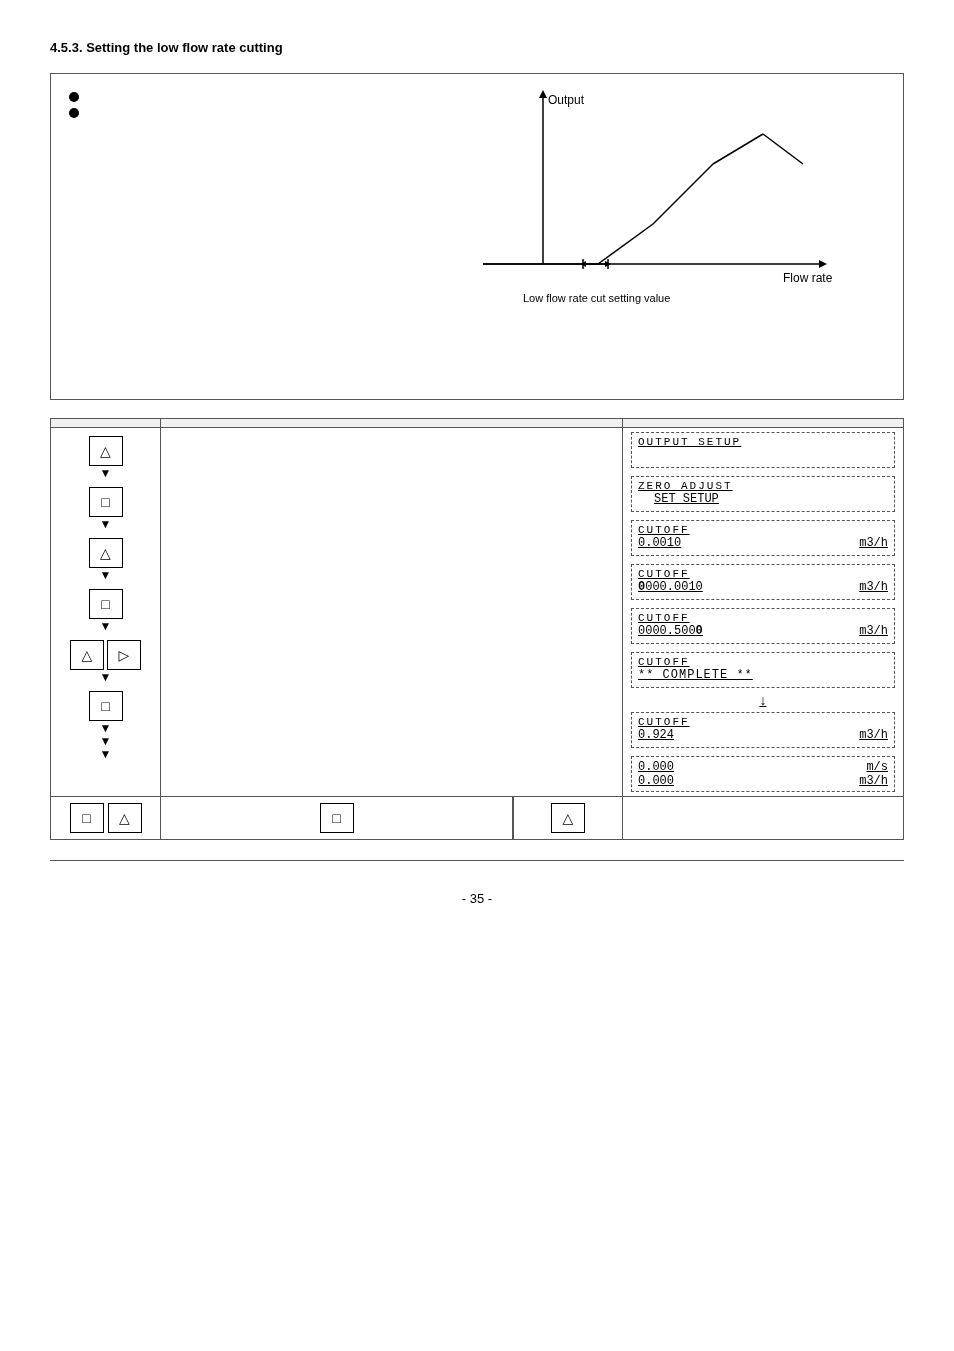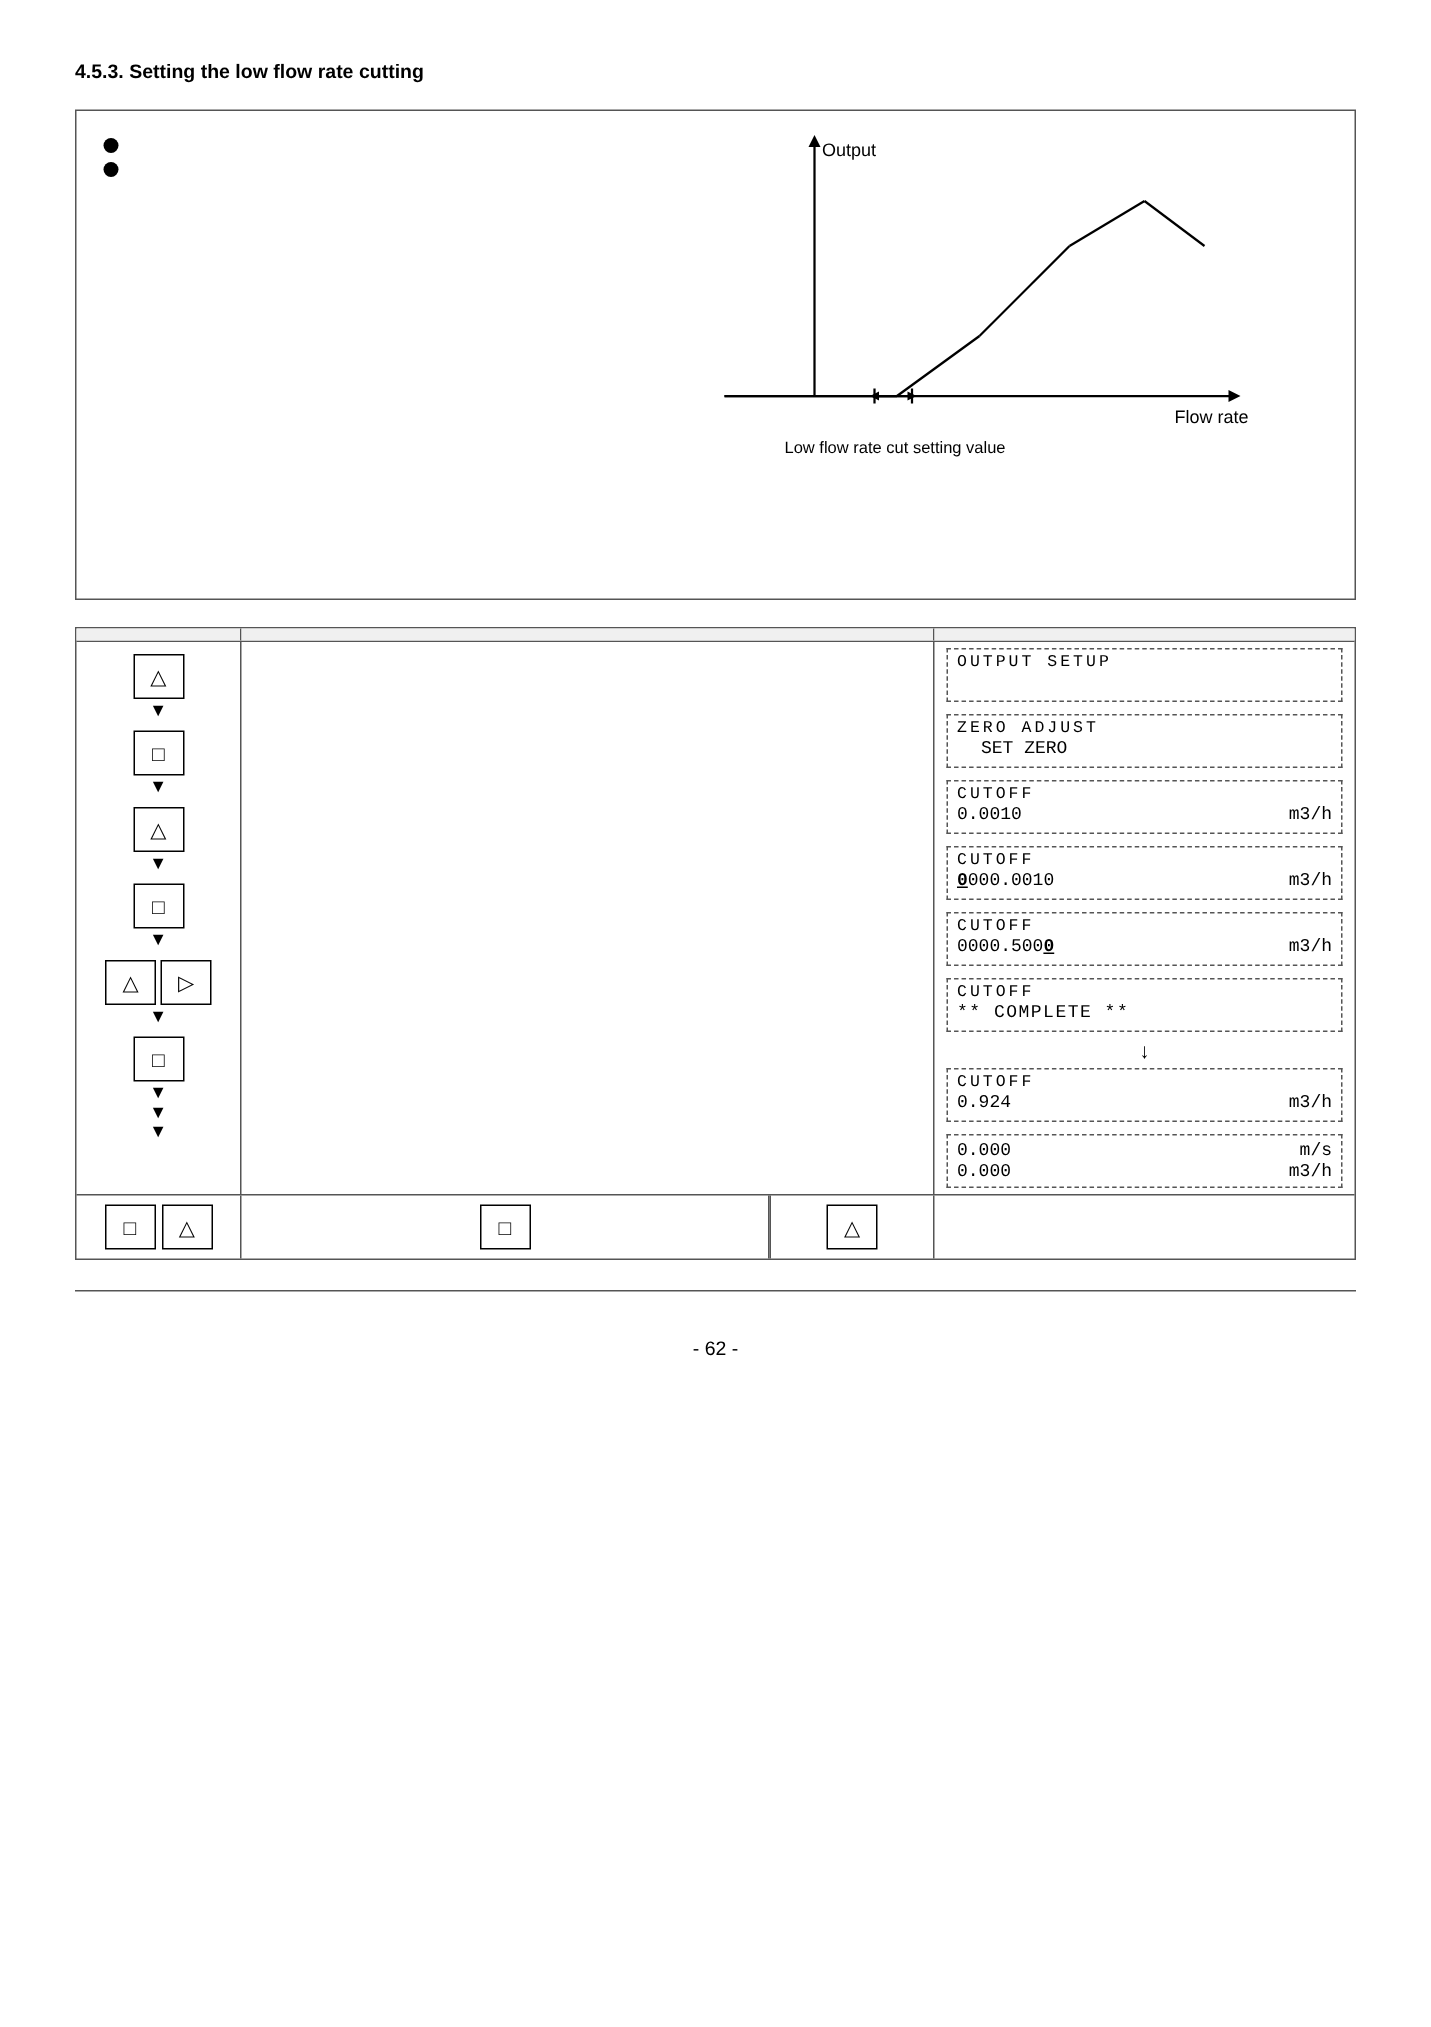--- a/index.html
+++ b/index.html
@@ -85,20 +85,21 @@
       flex: 1;
       border-right: 1px solid #555;
       padding: 8px;
     }
     .col-display {
       width: 280px;
       flex-shrink: 0;
       padding: 0;
       display: flex;
       flex-direction: column;
+      text-decoration: underline;
     }
 
     
     .btn-icon {
       border: 1.5px solid #000;
       width: 34px;
       height: 30px;
       display: flex;
       align-items: center;
       justify-content: center;
@@ -293,21 +294,21 @@
     <div class="col-desc"></div>
 
     <div class="col-display">
 
       <div class="display-screen">
         <div class="screen-title">OUTPUT   SETUP</div>
       </div>
 
       <div class="display-screen">
         <div class="screen-title">ZERO   ADJUST</div>
-        <div class="screen-value" style="padding-left:16px;">SET   ZERO</div>
+        <div class="screen-value" style="padding-left:16px;">SET   SETUP</div>
       </div>
 
       <div class="display-screen">
         <div class="screen-title">CUTOFF</div>
         <div class="screen-row">
           <div class="screen-value">0.0010</div>
           <div class="screen-value">m3/h</div>
         </div>
       </div>
 
@@ -369,13 +370,13 @@
       <div class="btn-icon">□</div>
     </div>
     <div style="width:110px; flex-shrink:0; border-right:1px solid #555; border-left:1px solid #555; display:flex; align-items:center; justify-content:center; padding:6px;">
       <div class="btn-icon">△</div>
     </div>
     <div class="last-col3"></div>
   </div>
 </div>
 
 <hr class="page-hr">
-<div class="page-num">- 62 -</div>
+<div class="page-num">- 35 -</div>
 
 </body></html>

